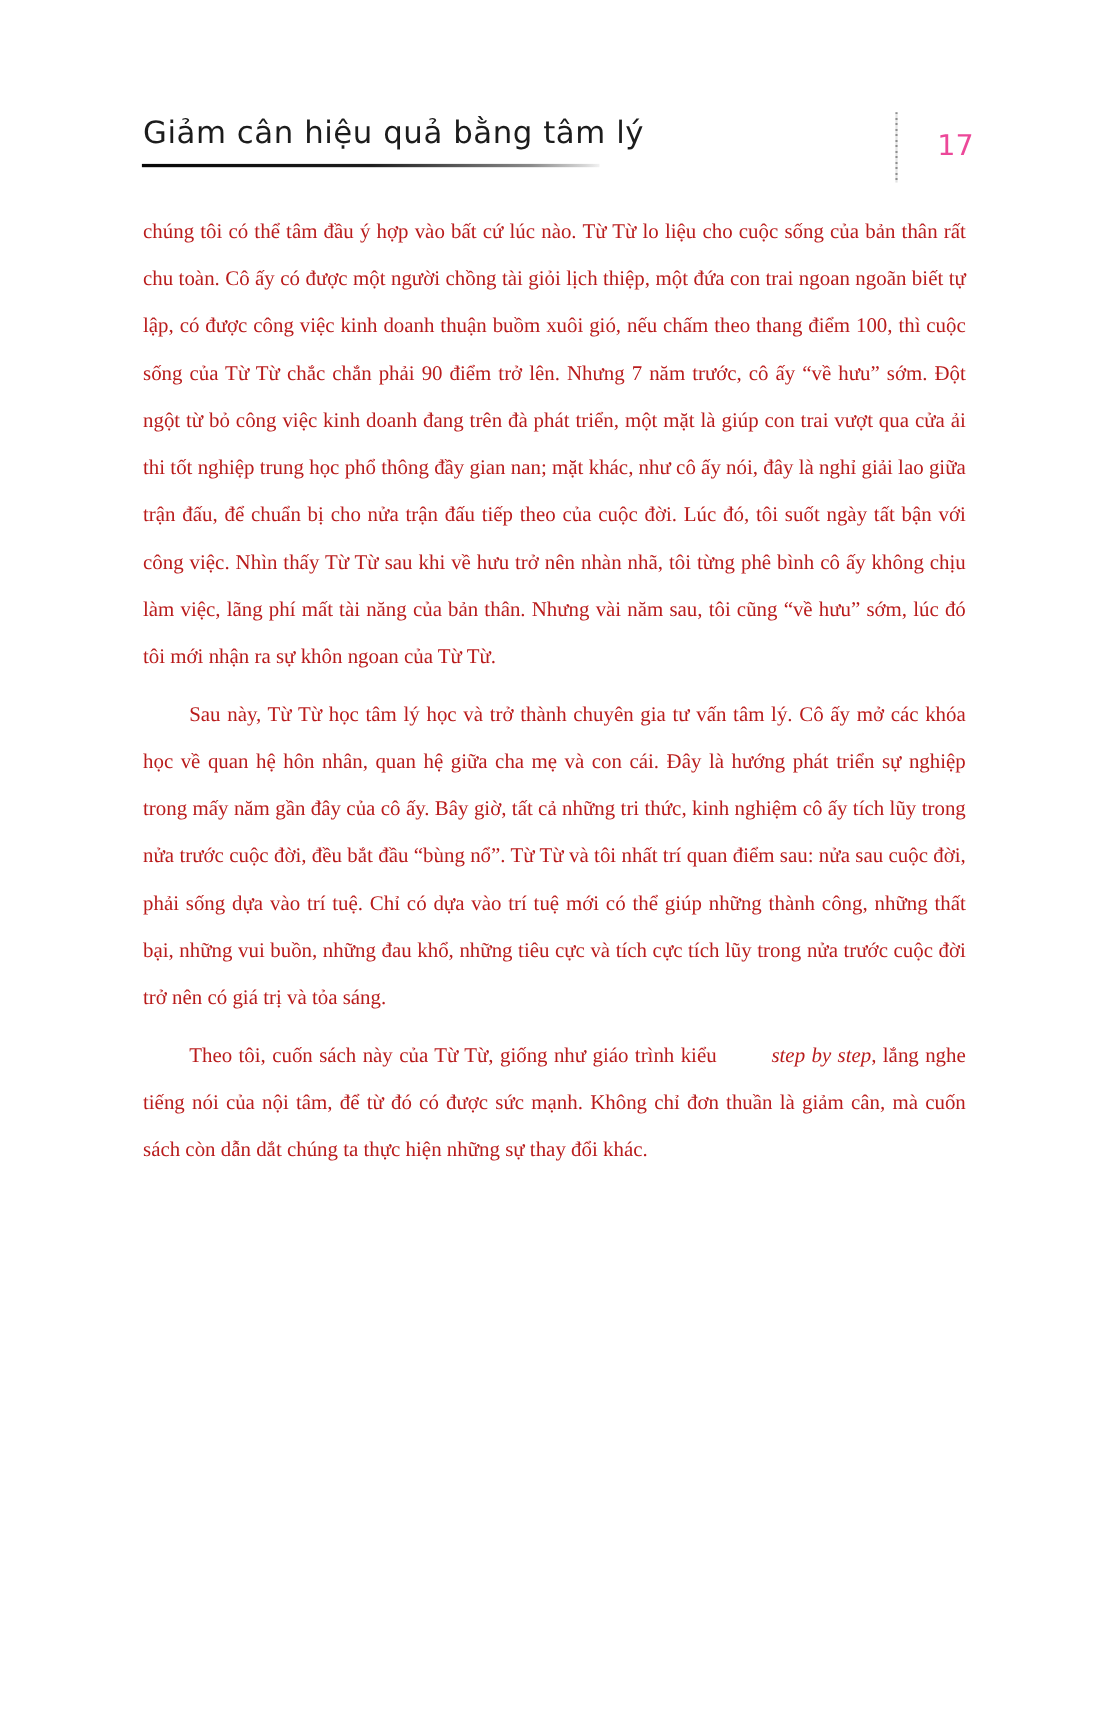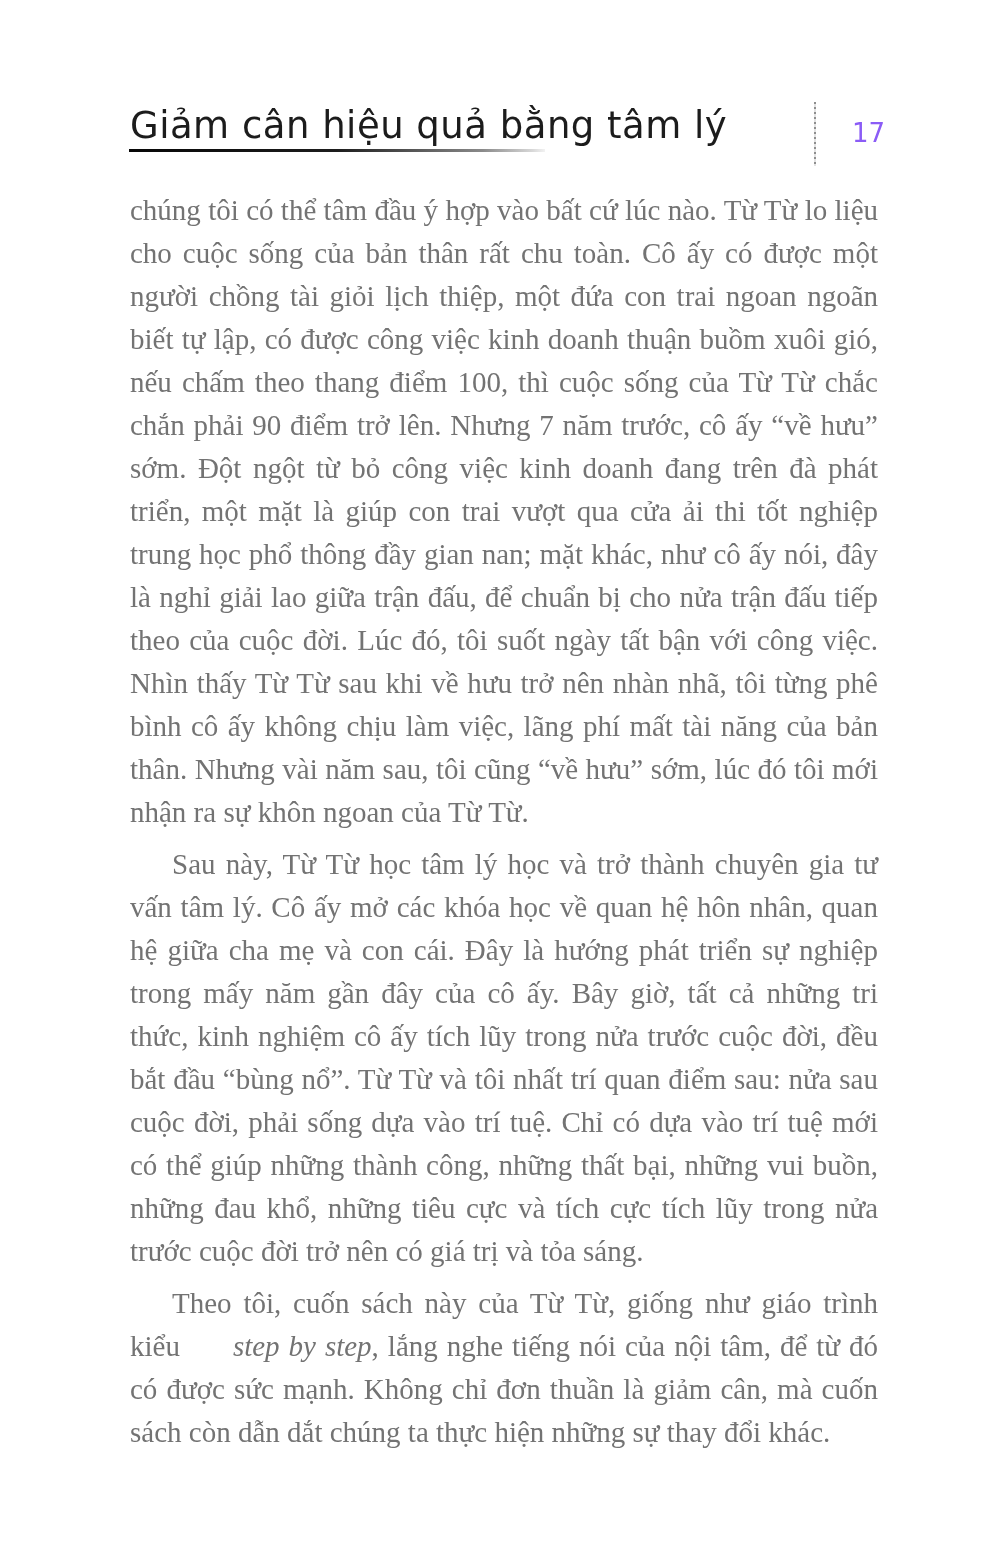--- a/index.html
+++ b/index.html
@@ -18,21 +18,21 @@
     inset: 0;
     background: #ffffff;
   }
   
   .header-title {
     position: absolute;
     left: 130px;
     top: 104px;
     width: 460px;
     font-family: "DejaVu Sans", sans-serif;
-    font-size: 37px;
+    font-size: 28px;
     font-weight: 500;
     letter-spacing: 0.5px;
     color: #1c1c1c;
     white-space: nowrap;
   }
   .header-rule {
     position: absolute;
     left: 129px;
     top: 149px;
     width: 416px;
@@ -46,33 +46,33 @@
     width: 2px;
     height: 64px;
     background: repeating-linear-gradient(to bottom, #8f8f8f 0px, #8f8f8f 2px, #e3e3e3 2px, #e3e3e3 5px);
   }
   .page-number {
     position: absolute;
     left: 852px;
     top: 118px;
     font-family: "DejaVu Sans", sans-serif;
     font-size: 26px;
-    color: #8b5cf6;
+    color: #ec4899;
   }
   
   .content {
     position: absolute;
     left: 130px;
     top: 189px;
     width: 748px;
     font-family: "Liberation Serif", "DejaVu Serif", serif;
-    font-size: 29px;
+    font-size: 19px;
     line-height: 43px;
     text-align: justify;
-    color: #737373;
+    color: #b91c1c;
   }
   .content p {
     margin: 0 0 9px 0;
   }
   .content p.indented {
     text-indent: 42px;
   }
   .italic {
     font-style: italic;
     margin-left: 44px;

